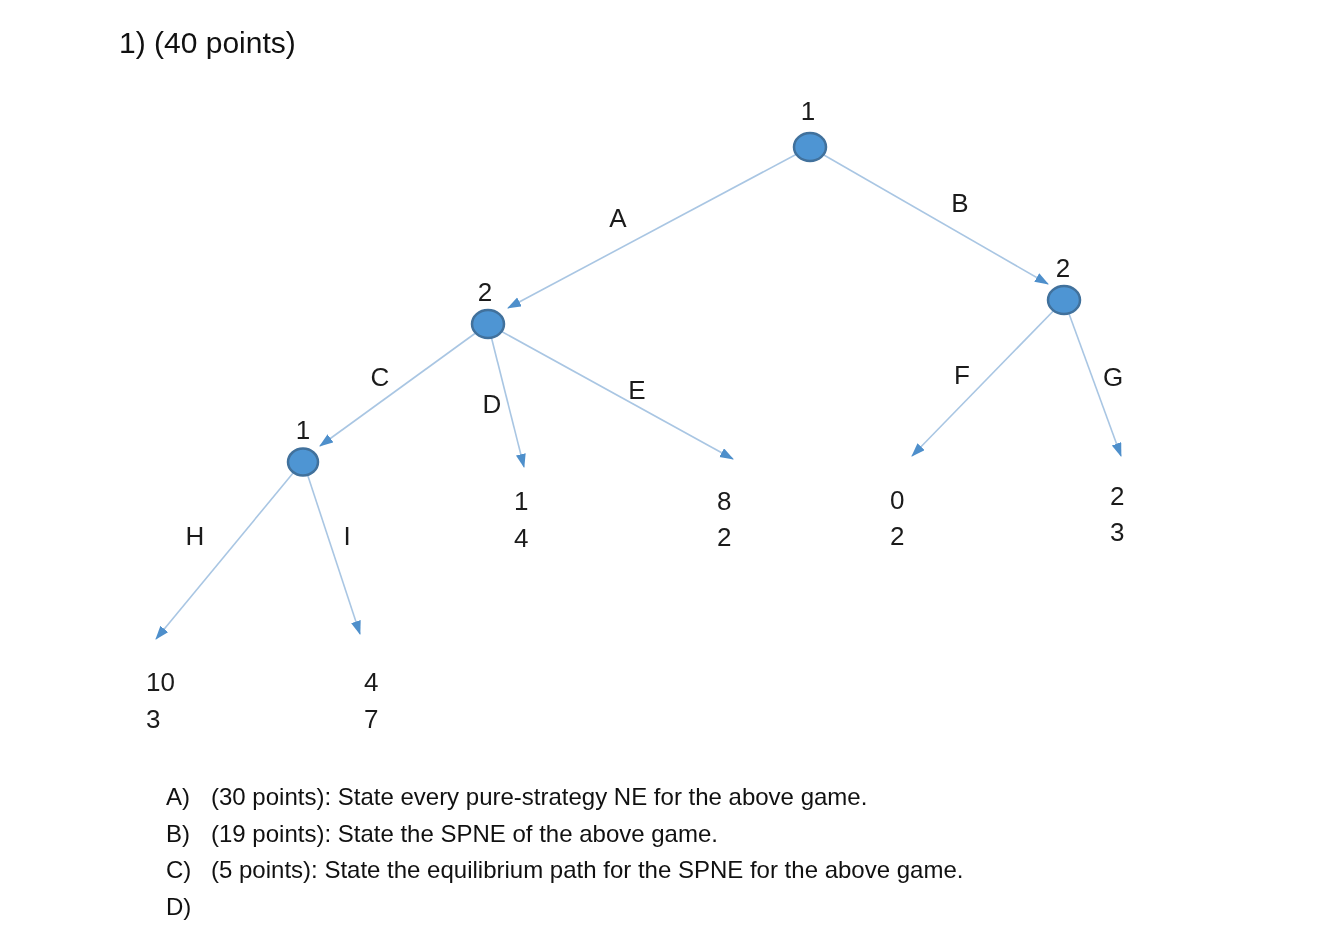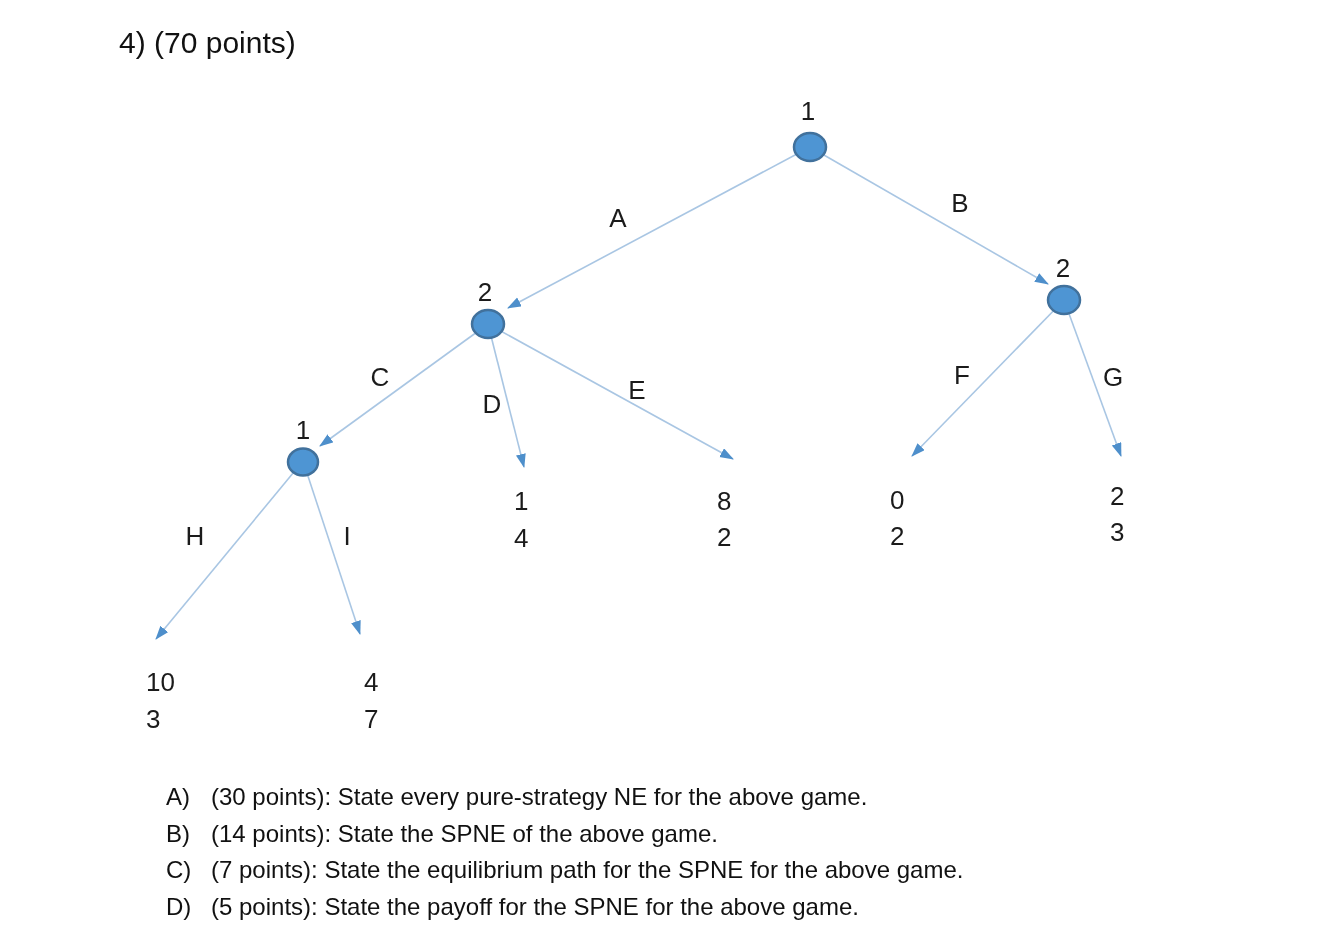--- a/index.html
+++ b/index.html
@@ -58,21 +58,21 @@
     display: inline-block;
     width: 45px;
     flex: 0 0 45px;
   }
 </style>
 </head>
 <body>
 
 <div class="page">
 
-  <div class="title">4) (70 points)</div>
+  <div class="title">1) (40 points)</div>
 
   <svg class="tree" width="1332" height="770" viewBox="0 0 1332 770">
     <defs>
       <marker id="arrow" markerUnits="userSpaceOnUse" markerWidth="18" markerHeight="14" refX="13" refY="5" orient="auto">
         <path d="M0,0 L14,5 L0,10 Z" fill="#4E8FCB"></path>
       </marker>
     </defs>
 
     <line class="edge" x1="810" y1="147" x2="508" y2="308" marker-end="url(#arrow)"></line>
     <line class="edge" x1="810" y1="147" x2="1048" y2="284" marker-end="url(#arrow)"></line>
@@ -118,25 +118,24 @@
     <text class="payoff" x="1110" y="541">3</text>
   </svg>
 
   <div class="questions">
     <div class="qrow">
       <span class="qletter">A)</span>
       <span class="qtext">(30 points): State every pure-strategy NE for the above game.</span>
     </div>
     <div class="qrow">
       <span class="qletter">B)</span>
-      <span class="qtext">(14 points): State the SPNE of the above game.</span>
+      <span class="qtext">(19 points): State the SPNE of the above game.</span>
     </div>
     <div class="qrow">
       <span class="qletter">C)</span>
-      <span class="qtext">(7 points): State the equilibrium path for the SPNE for the above game.</span>
+      <span class="qtext">(5 points): State the equilibrium path for the SPNE for the above game.</span>
     </div>
     <div class="qrow">
       <span class="qletter">D)</span>
-      <span class="qtext">(5 points): State the payoff for the SPNE for the above game.</span>
     </div>
   </div>
 
 </div>
 
 </body></html>

